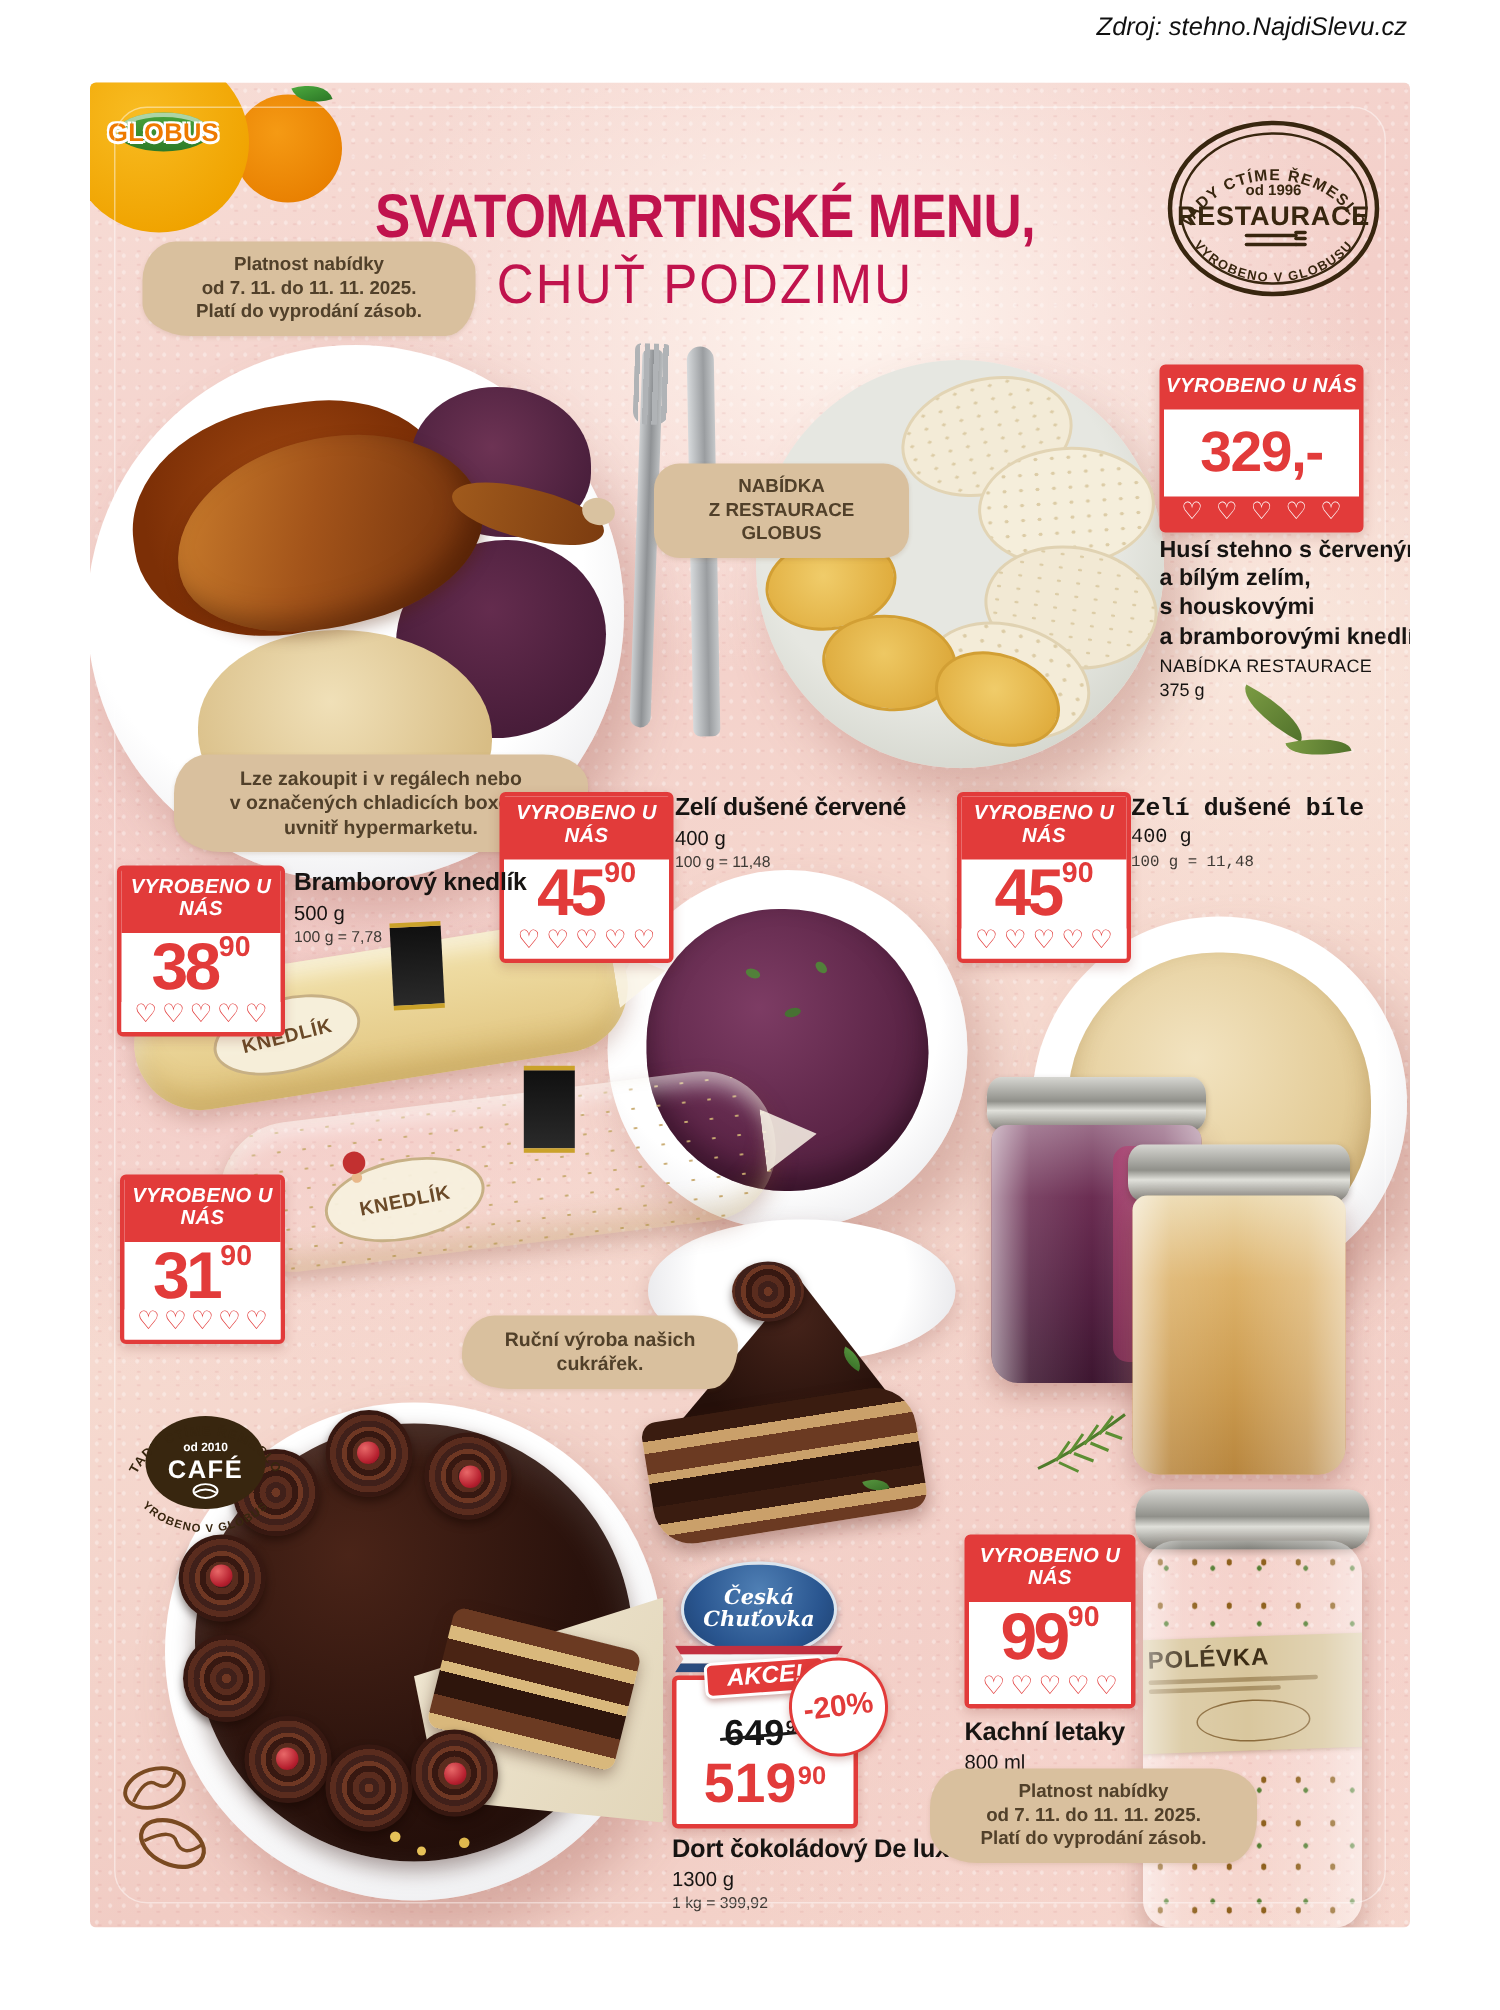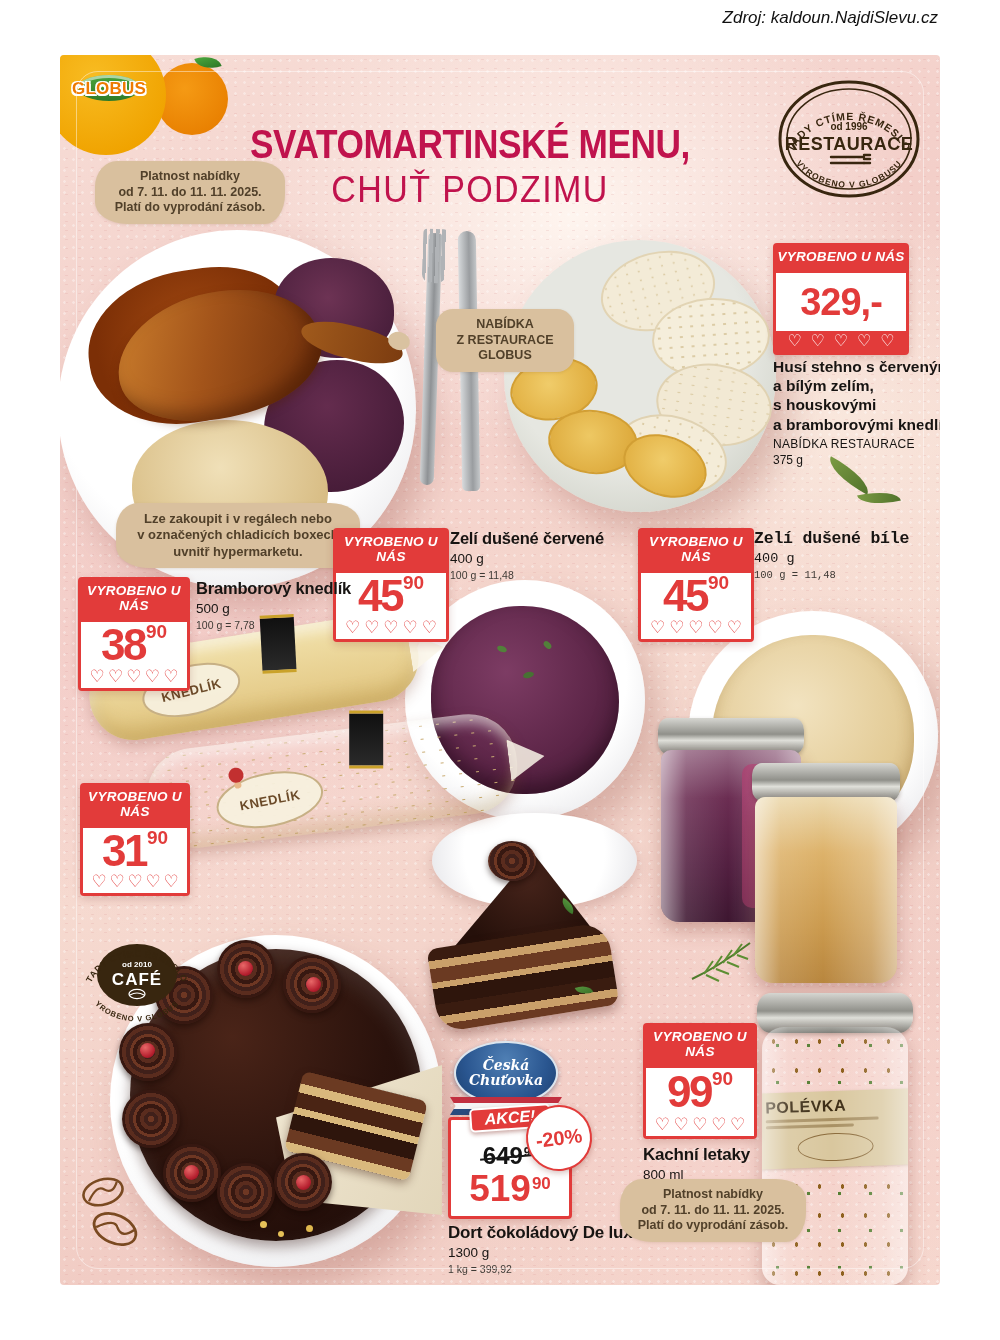--- a/index.html
+++ b/index.html
@@ -32,21 +32,21 @@
   .logo-word{position:relative;top:-22px;font-size:17px;font-weight:800;letter-spacing:.2px;color:#ee7a00;
     text-shadow:-1.5px -1.5px 0 #fff,1.5px -1.5px 0 #fff,-1.5px 1.5px 0 #fff,1.5px 1.5px 0 #fff,0 2px 0 #fff;}
   .validity-banner{left:282px;top:10px;width:338px;height:38px;background:#bd1049;border-radius:19px;
     color:#fff;font-weight:800;font-size:20px;text-align:center;line-height:38px;letter-spacing:.2px;z-index:4;}
   .title1{left:0;right:60px;top:66px;text-align:center;font-size:41px;font-weight:800;color:#c0134d;
     transform:scaleX(.86);letter-spacing:-.5px;z-index:4;}
   .title2{left:0;right:60px;top:114px;text-align:center;font-size:37px;font-weight:400;color:#c0134d;
     transform:scaleX(.92);letter-spacing:1.5px;z-index:4;}
   
   .blob{background:#d9c09e;color:#51402a;font-weight:700;text-align:center;
-    border-radius:22px 30px 20px 32px/26px 20px 30px 22px;padding:8px 10px;line-height:1.25;z-index:6;
+    border-radius:22px 30px 20px 32px/26px 20px 30px 22px;padding:8px 26px;line-height:1.25;z-index:6;
     box-shadow:0 1px 3px rgba(120,80,40,.15);}
   .blob div{white-space:nowrap;}
   
   .pcard{background:#fff;border:3px solid #e23b3a;border-radius:4px;display:flex;flex-direction:column;
     z-index:7;box-shadow:0 3px 8px rgba(120,40,30,.2);}
   .pc-head{background:radial-gradient(100% 130% at 50% 175%, #ffffff 54%, #e23b3a 55%);
     color:#fff;font-weight:800;font-style:italic;text-align:center;font-size:13.5px;
     padding:3px 0 9px;letter-spacing:.3px;transform:scaleX(1);}
   .pc-val{flex:1;display:flex;align-items:center;justify-content:center;color:#e23b3a;font-weight:800;}
   .pc-int{font-size:44px;letter-spacing:-2.5px;line-height:1;}
@@ -121,21 +121,21 @@
   
   .soup-label{position:absolute;left:-4px;right:-4px;background:#d9c79e;transform:rotate(-2deg);
     box-shadow:0 1px 3px rgba(100,70,30,.3);padding:6px 8px;color:#3a2a12;}
   .soup-label .soup-word{font-weight:800;font-size:16px;letter-spacing:.5px;}
   .scribble{height:3px;background:rgba(120,90,40,.5);margin-top:3px;border-radius:2px;}
 </style>
 </head>
 <body>
 
 <div id="page">
-  <div id="source-note">Zdroj: kaldoun.NajdiSlevu.cz</div>
+  <div id="source-note">Zdroj: stehno.NajdiSlevu.cz</div>
 
   <div id="flyer">
 
     <div class="abs gold-circle"></div>
     <div class="abs orange-circle"></div>
     <div class="abs leaf" style="left:136px;top:0px;width:24px;height:15px;background:linear-gradient(#49a53c,#2e7a28);transform:rotate(-18deg);z-index:3;"></div>
     <div class="abs logo-mark">
       <div class="logo-globe"></div>
       <div class="logo-word">GLOBUS</div>
     </div>
@@ -356,20 +356,24 @@
       <path d="M18 39 l9 -13 M27 34 l9 -13 M37 28 l9 -13 M47 21 l9 -12 M20 40 l13 6 M30 34 l13 5 M41 27 l12 5 M51 20 l11 4" stroke="#5d8f33" stroke-width="2" fill="none"></path>
     </svg>
 
     <div class="abs" style="left:372px;top:758px;width:205px;height:95px;border-radius:50%;background:radial-gradient(circle at 50% 40%,#ffffff 60%,#e9e9ec 90%);box-shadow:0 6px 14px rgba(140,80,70,.25);z-index:3;"></div>
     <div class="abs" style="left:385px;top:796px;width:152px;height:98px;clip-path:polygon(6% 98%,58% 2%,100% 86%);background:radial-gradient(circle at 55% 30%,#45231a,#25100a 70%);z-index:4;"></div>
     <div class="abs rosette" style="left:428px;top:786px;width:48px;height:40px;z-index:5;"></div>
     <div class="abs" style="left:372px;top:880px;width:182px;height:84px;transform:rotate(-9deg);border-radius:10px 28px 12px 26px;z-index:4;box-shadow:0 6px 12px rgba(80,30,20,.35);background:repeating-linear-gradient(180deg,#3a1c10 0 12px,#caa06a 12px 20px,#6b3a22 20px 34px,#caa06a 34px 40px,#2e150c 40px 56px);"></div>
     <div class="abs leaf mint" style="left:500px;top:846px;transform:rotate(30deg);"></div>
     <div class="abs leaf mint" style="left:516px;top:930px;transform:rotate(-20deg);"></div>
 
+    <div class="abs blob" style="left:248px;top:822px;width:132px;font-size:13px;">
+      <div>Ruční výroba našich</div>
+      <div>cukrářek.</div>
+    </div>
 
     <svg class="abs badge-svg" style="left:20px;top:866px;" width="114" height="106" viewBox="0 0 114 106">
       <defs>
         <path id="c-top" d="M 10,64 A 50,43 0 0 1 104,64"></path>
         <path id="c-bot" d="M 14,82 A 52,42 0 0 0 100,82"></path>
       </defs>
       <ellipse cx="57" cy="54" rx="40" ry="31" fill="#38260f"></ellipse>
       <text font-size="8.6" font-weight="bold" fill="#38260f" letter-spacing="0.8">
         <textPath href="#c-top" startOffset="50%" text-anchor="middle">TADY CTÍME ŘEMESLO</textPath>
       </text>

